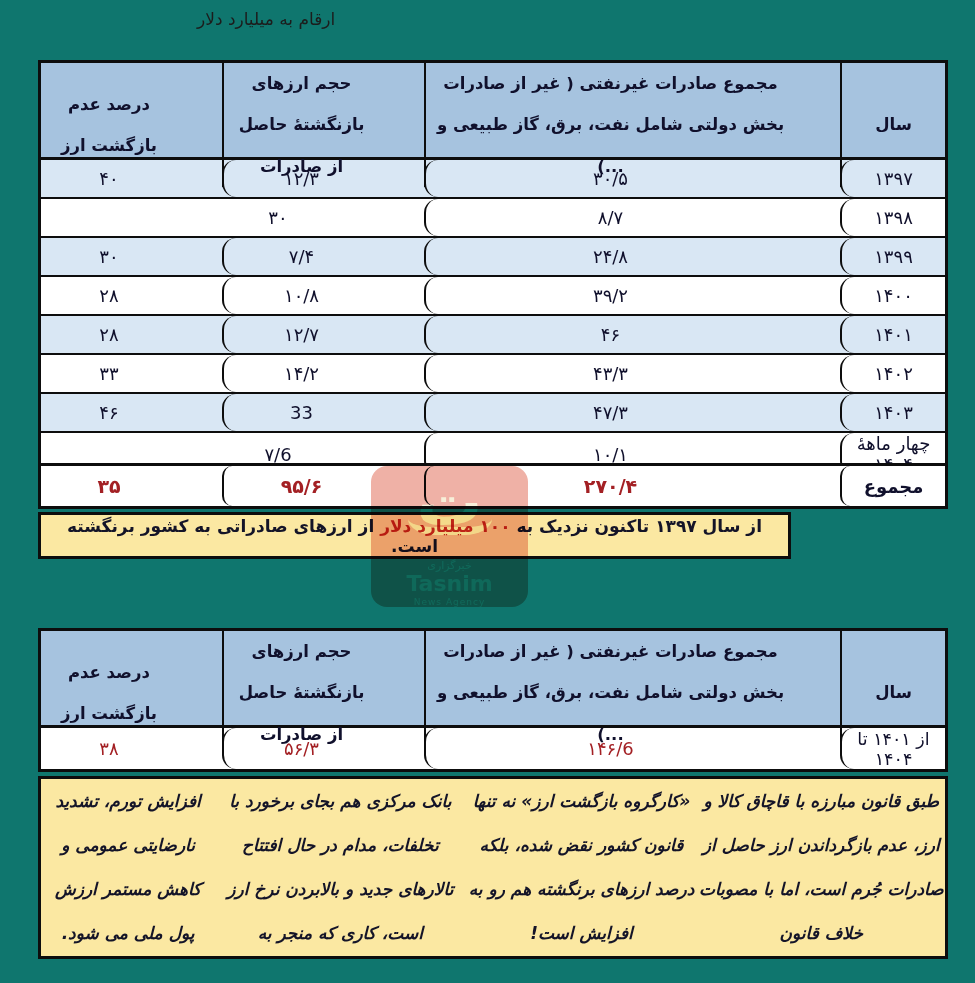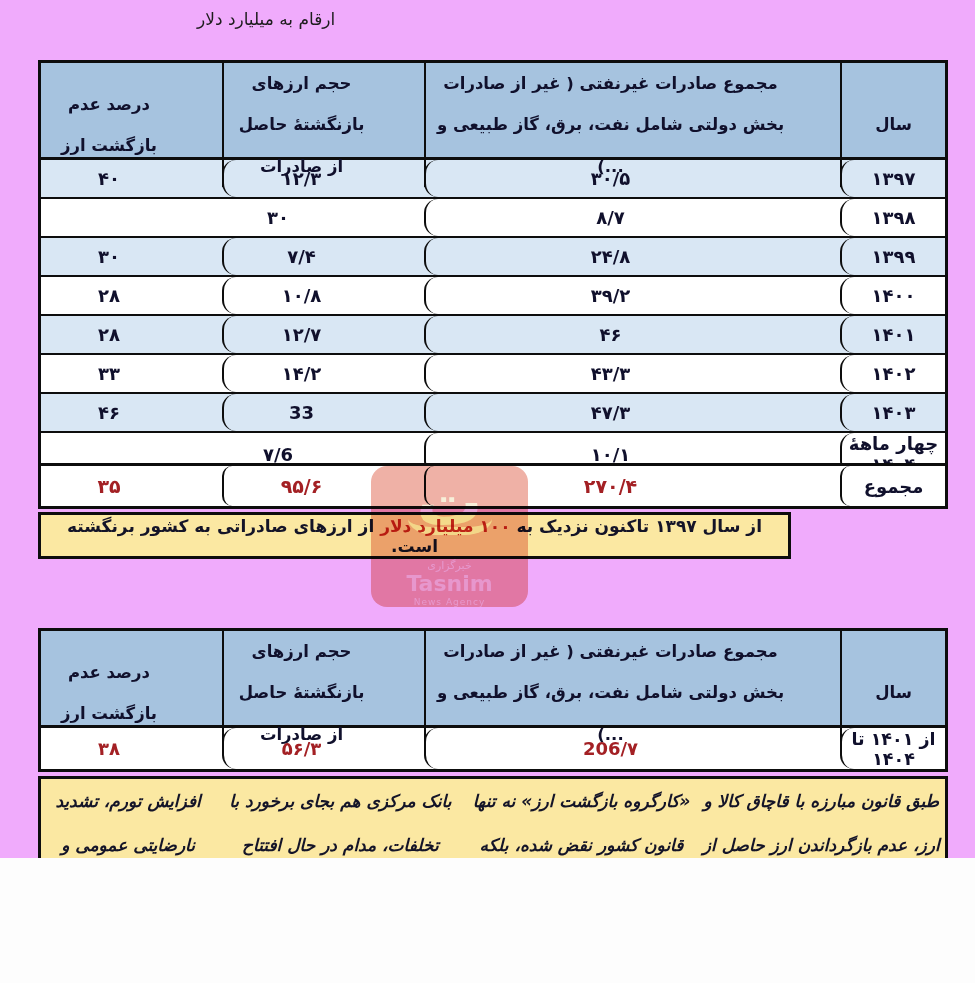--- a/index.html
+++ b/index.html
@@ -1,28 +1,28 @@
 <!DOCTYPE html>
 <html lang="fa" dir="rtl"><head>
 <meta charset="utf-8">
 <style>
   html,body{margin:0;padding:0;background:#fdfdfd;}
   body{font-family:"DejaVu Sans",sans-serif;}
-  .page{position:relative;width:975px;height:858px;background:#f0abfc;direction:rtl;color:#14142a;overflow:hidden;}
+  .page{position:relative;width:975px;height:983px;background:#0f766e;direction:rtl;color:#14142a;overflow:hidden;}
   .top-label{position:absolute;left:197px;top:9px;font-size:17px;color:#1c1c1c;white-space:nowrap;}
 
   .tblbox{position:absolute;left:38px;width:910px;border:3px solid #0d0d0d;background:#ffffff;box-sizing:border-box;z-index:1;}
   .grid{display:grid;grid-template-columns:150px 416px 202px 1fr;}
   .cell{display:flex;align-items:center;justify-content:center;text-align:center;box-sizing:border-box;padding:0 6px;}
   .grid .cell:not(:last-child){border-inline-end:2.5px solid #0d0d0d;margin-left:45px;}
   .header-row{height:94px;background:#a6c3df;border-bottom:3px solid #0d0d0d;}
   .header-row .cell{font-weight:bold;font-size:16.5px;line-height:2.5;color:#10102c;}
   .data-row{height:37px;}
   .data-row + .data-row{border-top:2.5px solid #0d0d0d;}
-  .data-row .cell{font-weight:bold;font-size:18px;color:#10102c;border-radius:14px;}
+  .data-row .cell{font-weight:normal;font-size:18px;color:#10102c;border-radius:14px;}
   .data-row.alt{background:#d9e7f4;}
   .t2 .data-row{height:41px;}
   .t2 .data-row .cell{color:#a32024;}
   .t2 .data-row .cell.year-cell{color:#10102c;font-size:17.5px;}
 
   .total-box{position:absolute;left:38px;top:463px;width:910px;height:46px;border:3px solid #0d0d0d;background:#ffffff;box-sizing:border-box;z-index:1;}
   .total-box .grid{height:100%;}
   .total-box .cell{font-weight:bold;font-size:19px;color:#a32024;border-radius:10px;}
   .total-box .cell.year-cell{color:#10102c;font-size:18px;}
 
@@ -124,21 +124,21 @@
 
   <div class="tblbox t2" style="top:628px;">
     <div class="grid header-row">
       <div class="cell year-cell">سال</div>
       <div class="cell">مجموع صادرات غیرنفتی ( غیر از صادرات بخش دولتی شامل نفت، برق، گاز طبیعی و ...)</div>
       <div class="cell">حجم ارزهای بازنگشتۀ حاصل از صادرات</div>
       <div class="cell">درصد عدم بازگشت ارز</div>
     </div>
     <div class="grid data-row">
       <div class="cell year-cell">از ۱۴۰۱ تا ۱۴۰۴</div>
-      <div class="cell">206/۷</div>
+      <div class="cell">۱۴۶/6</div>
       <div class="cell">۵۶/۳</div>
       <div class="cell">۳۸</div>
     </div>
   </div>
 
   <div class="note2">
     <div class="line">طبق قانون مبارزه با قاچاق کالا و ارز، عدم بازگرداندن ارز حاصل از صادرات جُرم است، اما با مصوبات خلاف قانون</div>
     <div class="line">«کارگروه بازگشت ارز» نه تنها قانون کشور نقض شده، بلکه درصد ارزهای برنگشته هم رو به افزایش است!</div>
     <div class="line">بانک مرکزی هم بجای برخورد با تخلفات، مدام در حال افتتاح تالارهای جدید و بالابردن نرخ ارز است، کاری که منجر به</div>
     <div class="line">افزایش تورم، تشدید نارضایتی عمومی و کاهش مستمر ارزش پول ملی می شود.</div>

